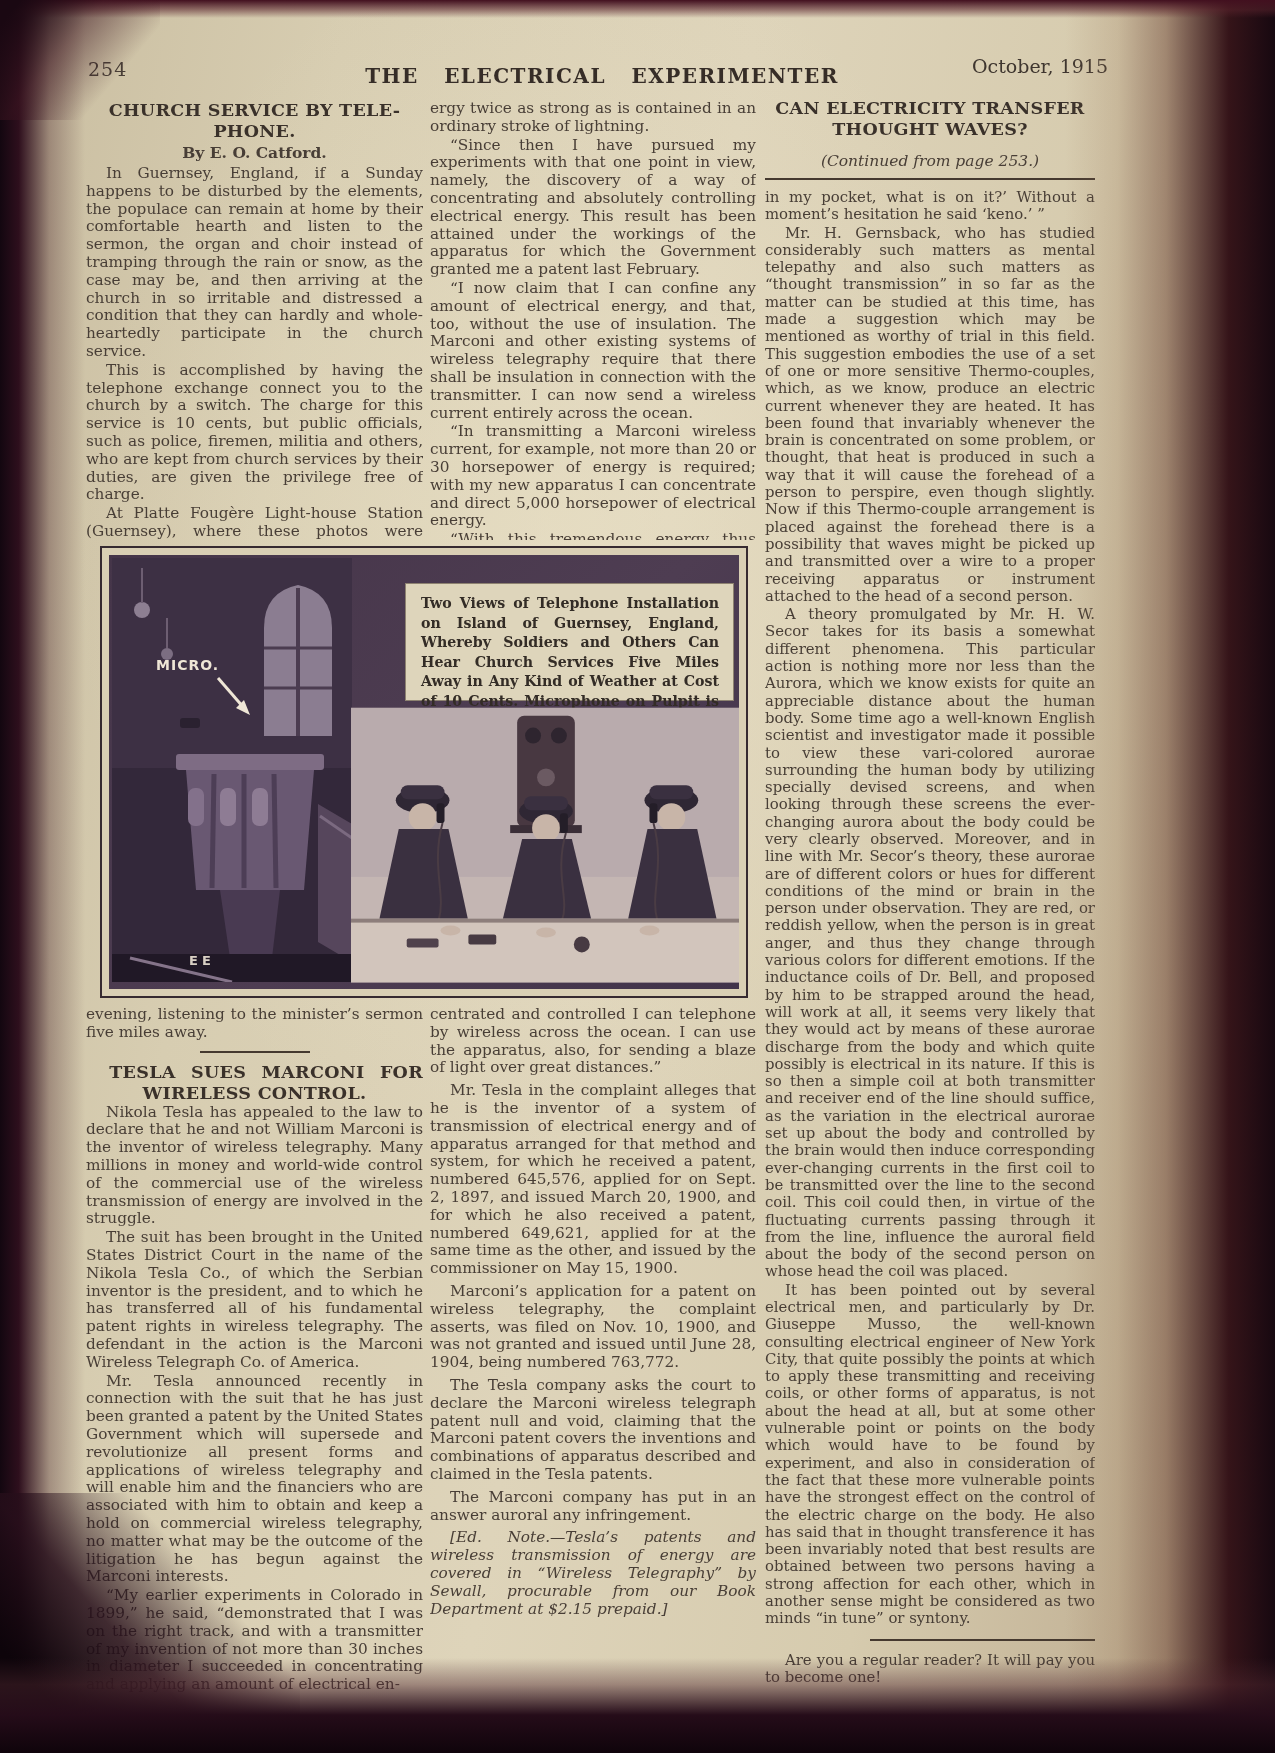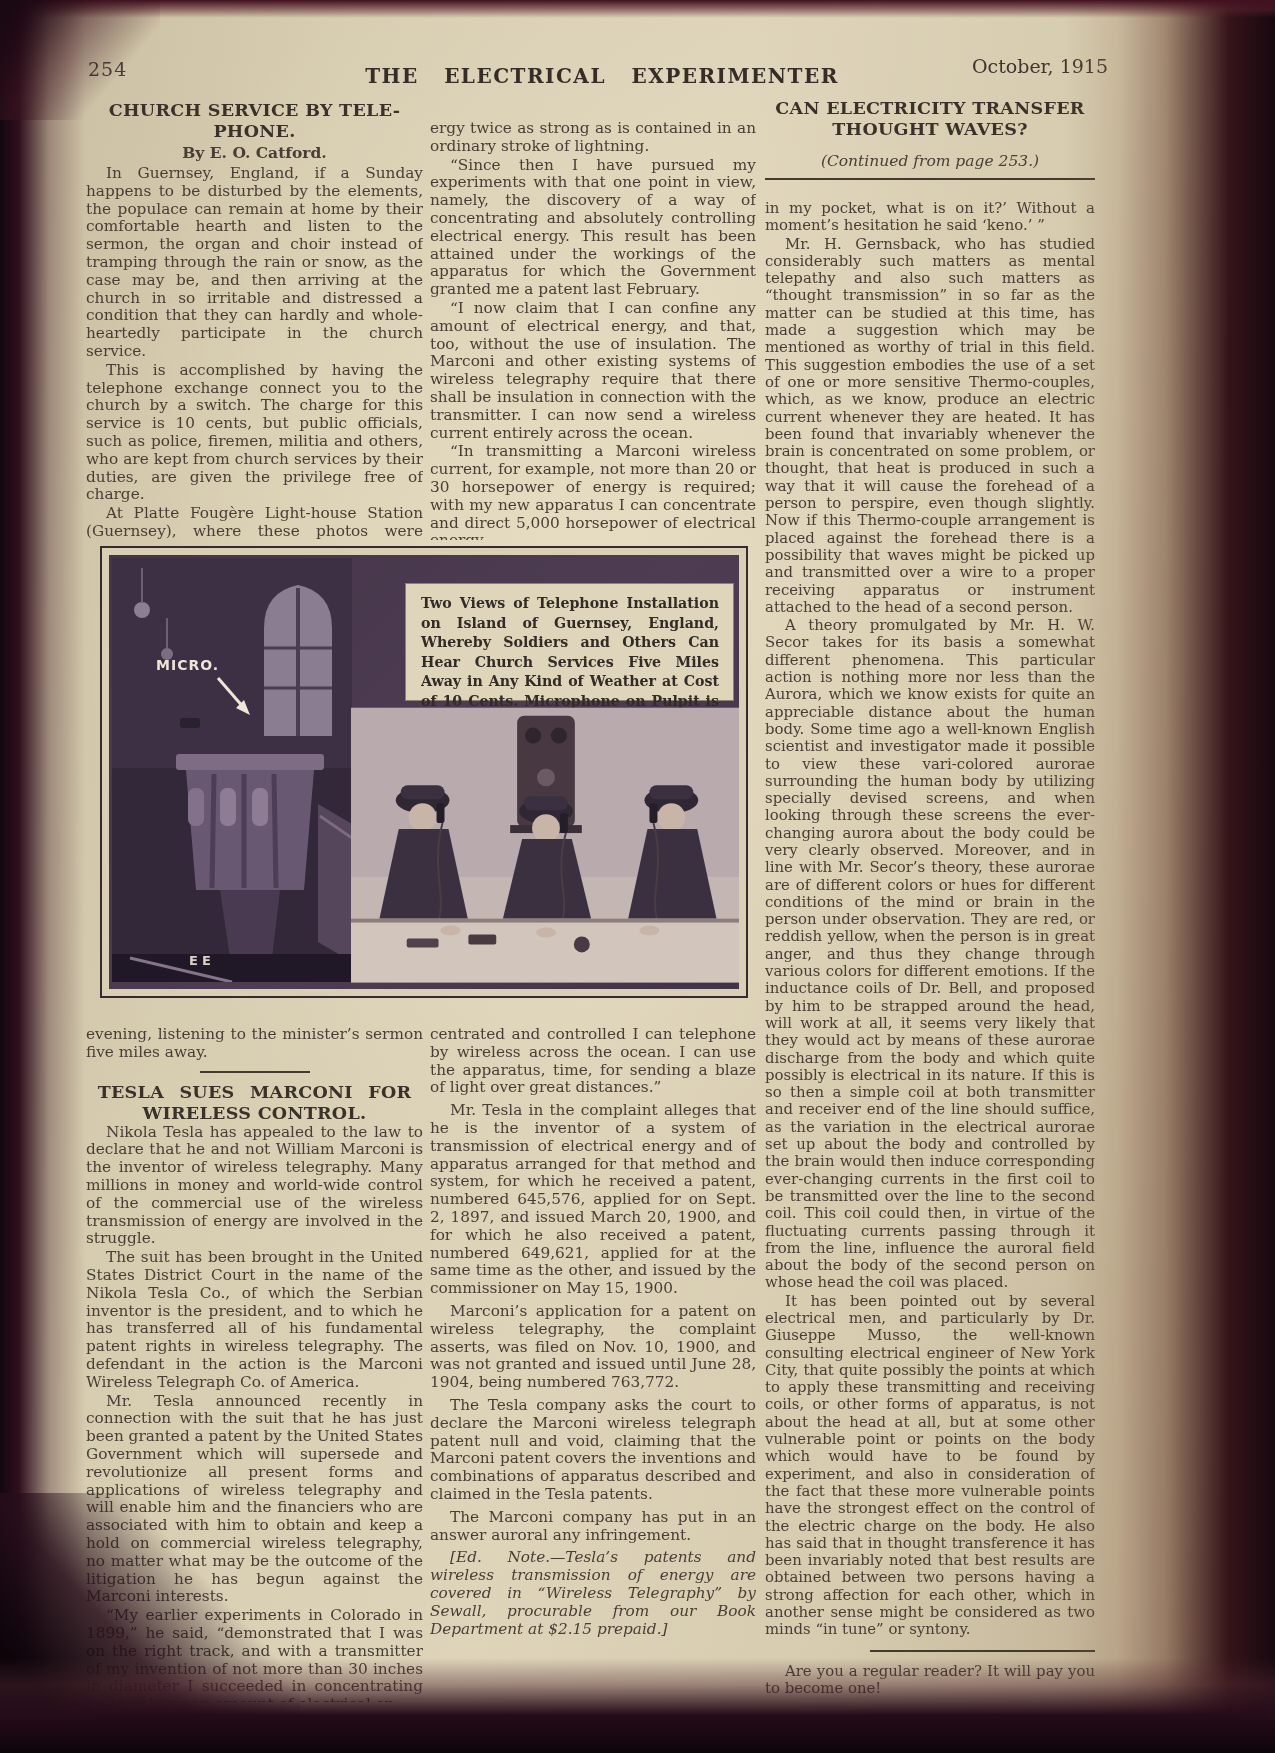--- a/index.html
+++ b/index.html
@@ -13,25 +13,25 @@
             font-size:20px;font-weight:bold;letter-spacing:1.5px;word-spacing:17px;color:#362d27;}
   .issue{position:absolute;left:940px;top:55px;width:200px;text-align:center;font-size:19px;color:#3f362f;}
   
   .col{position:absolute;text-align:justify;font-size:15.3px;line-height:17.8px;overflow:hidden;}
   #col1-top{left:86px;top:100px;width:337px;height:442px;}
   #col2-top{left:430px;top:100px;width:326px;height:440px;}
   #col1-bot{left:86px;top:1006px;width:337px;height:696px;}
   #col2-bot{left:430px;top:1006px;width:326px;height:702px;}
   #col3{left:765px;top:98px;width:330px;height:1645px;font-size:14.9px;line-height:17.3px;}
   .col p{margin:0 0 1px 0;text-indent:20px;}
-  .col p.flush{text-indent:0;margin-top:20px;}
+  .col p.flush{text-indent:0;}
   .col p.sp{margin-bottom:5px;}
   .art-title{margin:0;text-align:center;font-size:17.5px;line-height:21px;font-weight:bold;color:#3a312a;letter-spacing:0.3px;}
   .art-title .line{display:block;}
-  .art-title .spread{word-spacing:9px;}
+  .art-title .spread{word-spacing:9px;text-align:right;}
   .byline{text-align:center;font-weight:bold;font-size:15.5px;line-height:19px;margin:1px 0 3px;}
   .subtitle{text-align:center;font-style:italic;font-size:15.5px;line-height:19px;margin:12px 0 0;}
   .rule-full{border:none;border-top:2px solid #45392f;margin:7px 0 9px;}
   .rule-short{border:none;border-top:2px solid #45392f;width:110px;margin:9px auto;}
   .rule-right{border:none;border-top:2px solid #45392f;width:225px;margin:11px 0 11px auto;}
   .ednote{font-style:italic;}
   
   #photo-frame{position:absolute;left:100px;top:546px;width:648px;height:452px;box-sizing:border-box;
                border:2px solid #362a30;background:#d9cfb4;padding:7px;}
   #photo-inner{position:relative;width:100%;height:100%;background:linear-gradient(135deg,#453549 0%,#4e3d52 55%,#41334a 100%);overflow:hidden;}
@@ -172,21 +172,21 @@
       <span class="line spread">TESLA   SUES   MARCONI   FOR</span>
       <span class="line">WIRELESS CONTROL.</span>
     </h2>
     <p>Nikola Tesla has appealed to the law to declare that he and not William Marconi is the inventor of wireless telegraphy. Many millions in money and world-wide control of the commercial use of the wireless transmission of energy are involved in the struggle.</p>
     <p>The suit has been brought in the United States District Court in the name of the Nikola Tesla Co., of which the Serbian inventor is the president, and to which he has transferred all of his fundamental patent rights in wireless telegraphy.  The defendant in the action is the Marconi Wireless Telegraph Co. of America.</p>
     <p>Mr. Tesla announced recently in connection with the suit that he has just been granted a patent by the United States Government which will supersede and revolutionize all present forms and applications of wireless telegraphy and will enable him and the financiers who are associated with him to obtain and keep a hold on commercial wireless telegraphy, no matter what may be the outcome of the litigation he has begun against the Marconi interests.</p>
     <p>“My earlier experiments in Colorado in 1899,” he said, “demonstrated that I was on the right track, and with a transmitter of my invention of not more than 30 inches in diameter I succeeded in concentrating and applying an amount of electrical en-</p>
   </div>
 
   <div id="col2-bot" class="col">
-    <p class="flush sp">centrated and controlled I can telephone by wireless across the ocean.  I can use the apparatus, time, for sending a blaze of light over great distances.”</p>
+    <p class="flush sp">centrated and controlled I can telephone by wireless across the ocean.  I can use the apparatus, also, for sending a blaze of light over great distances.”</p>
     <p class="sp">Mr. Tesla in the complaint alleges that he is the inventor of a system of transmission of electrical energy and of apparatus arranged for that method and system, for which he received a patent, numbered 645,576, applied for on Sept. 2, 1897, and issued March 20, 1900, and for which he also received a patent, numbered 649,621, applied for at the same time as the other, and issued by the commissioner on May 15, 1900.</p>
     <p class="sp">Marconi’s application for a patent on wireless telegraphy, the complaint asserts, was filed on Nov. 10, 1900, and was not granted and issued until June 28, 1904, being numbered 763,772.</p>
     <p class="sp">The Tesla company asks the court to declare the Marconi wireless telegraph patent null and void, claiming that the Marconi patent covers the inventions and combinations of apparatus described and claimed in the Tesla patents.</p>
     <p class="sp">The Marconi company has put in an answer auroral any infringement.</p>
     <p class="ednote">[Ed. Note.—Tesla’s patents and wireless transmission of energy are covered in “Wireless Telegraphy” by Sewall, procurable from our Book Department at $2.15 prepaid.]</p>
   </div>
 
   <div id="col3" class="col">
     <h2 class="art-title">
       <span class="line">CAN ELECTRICITY TRANSFER</span>

